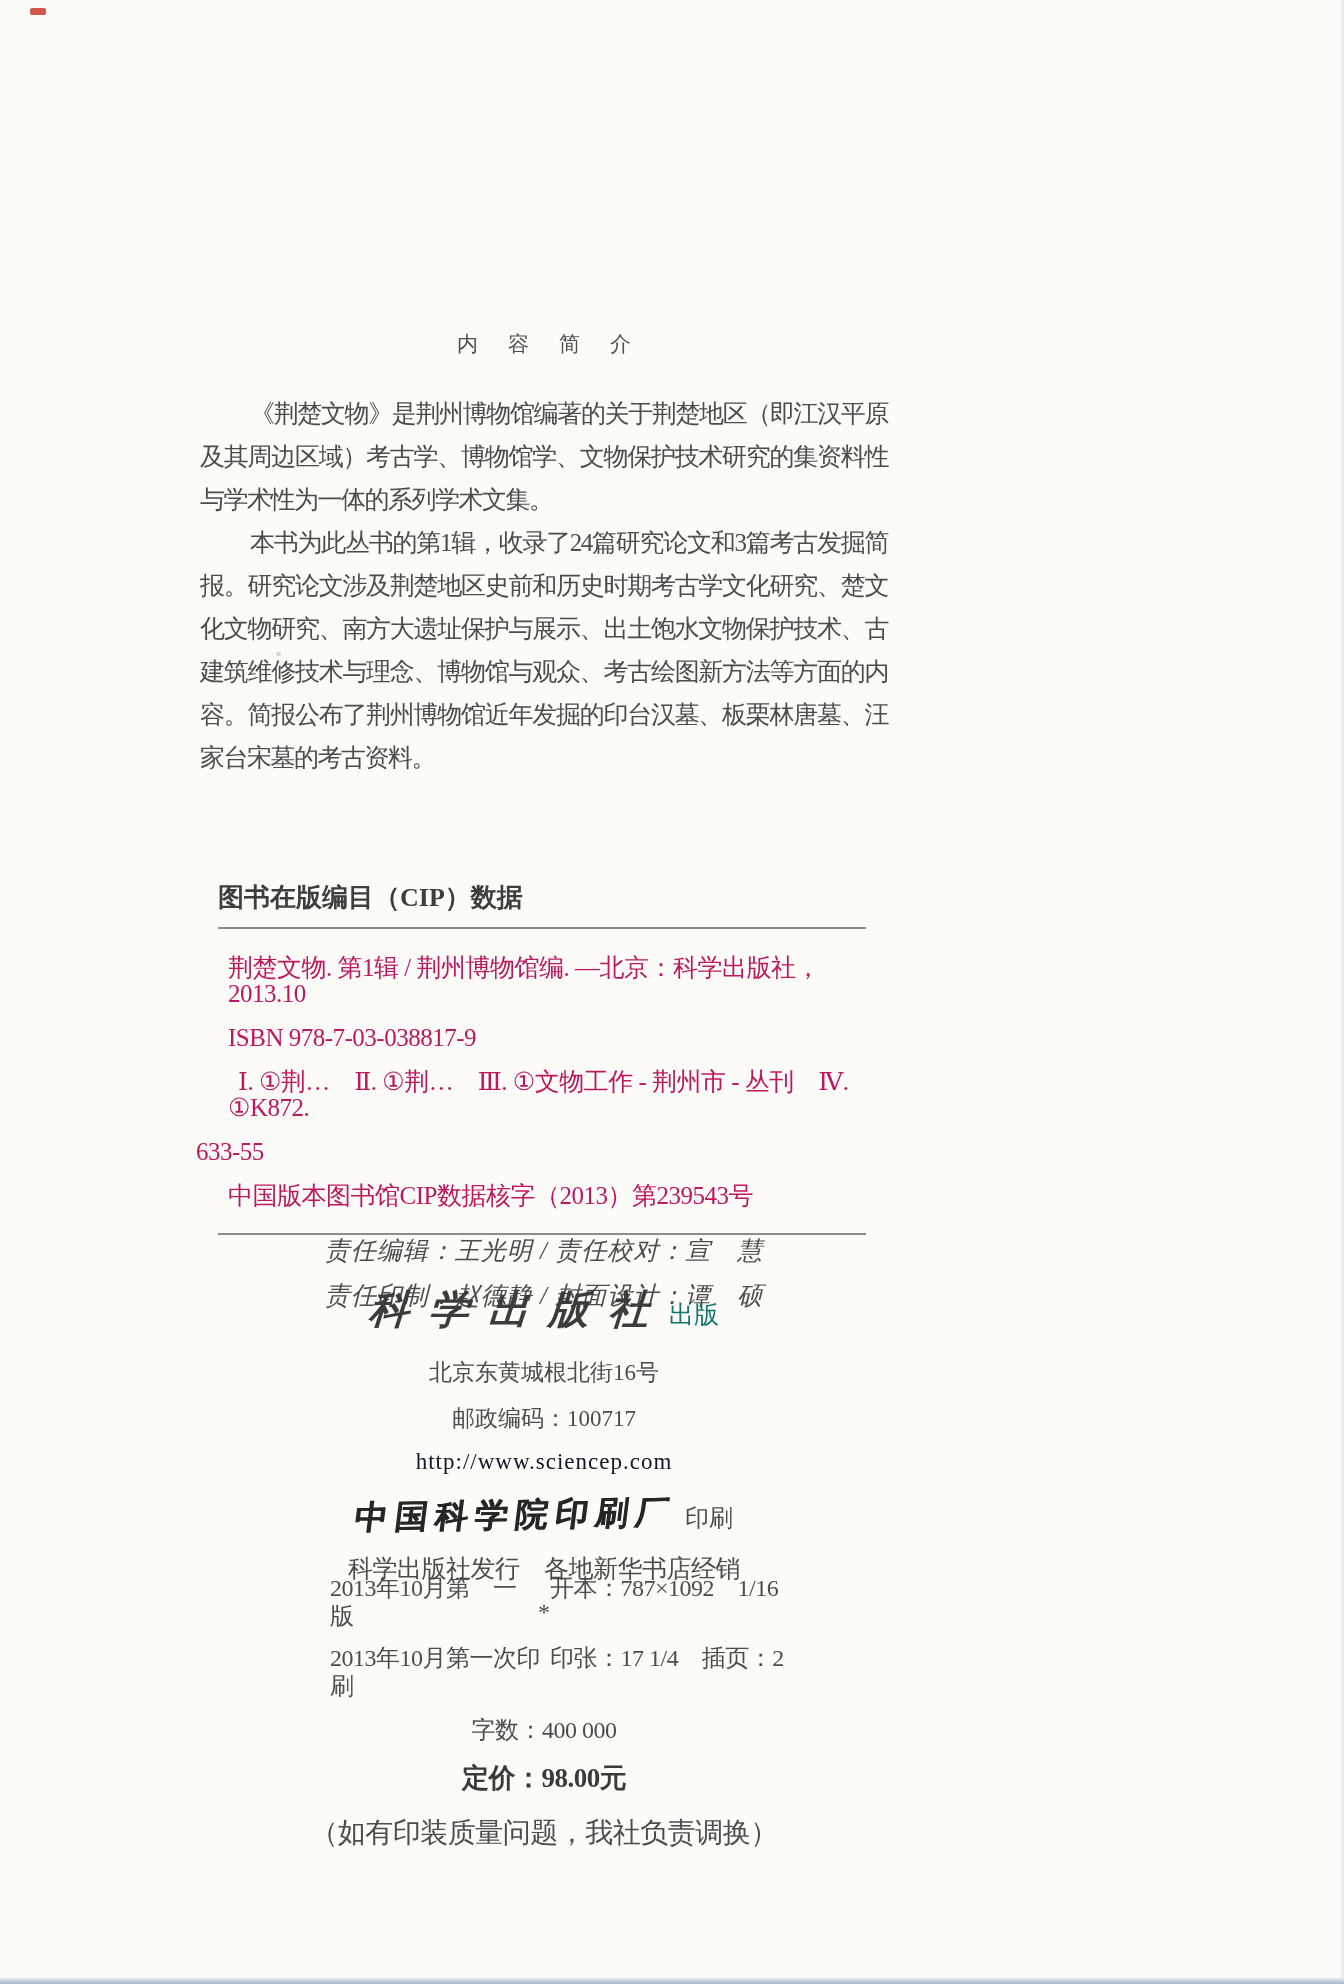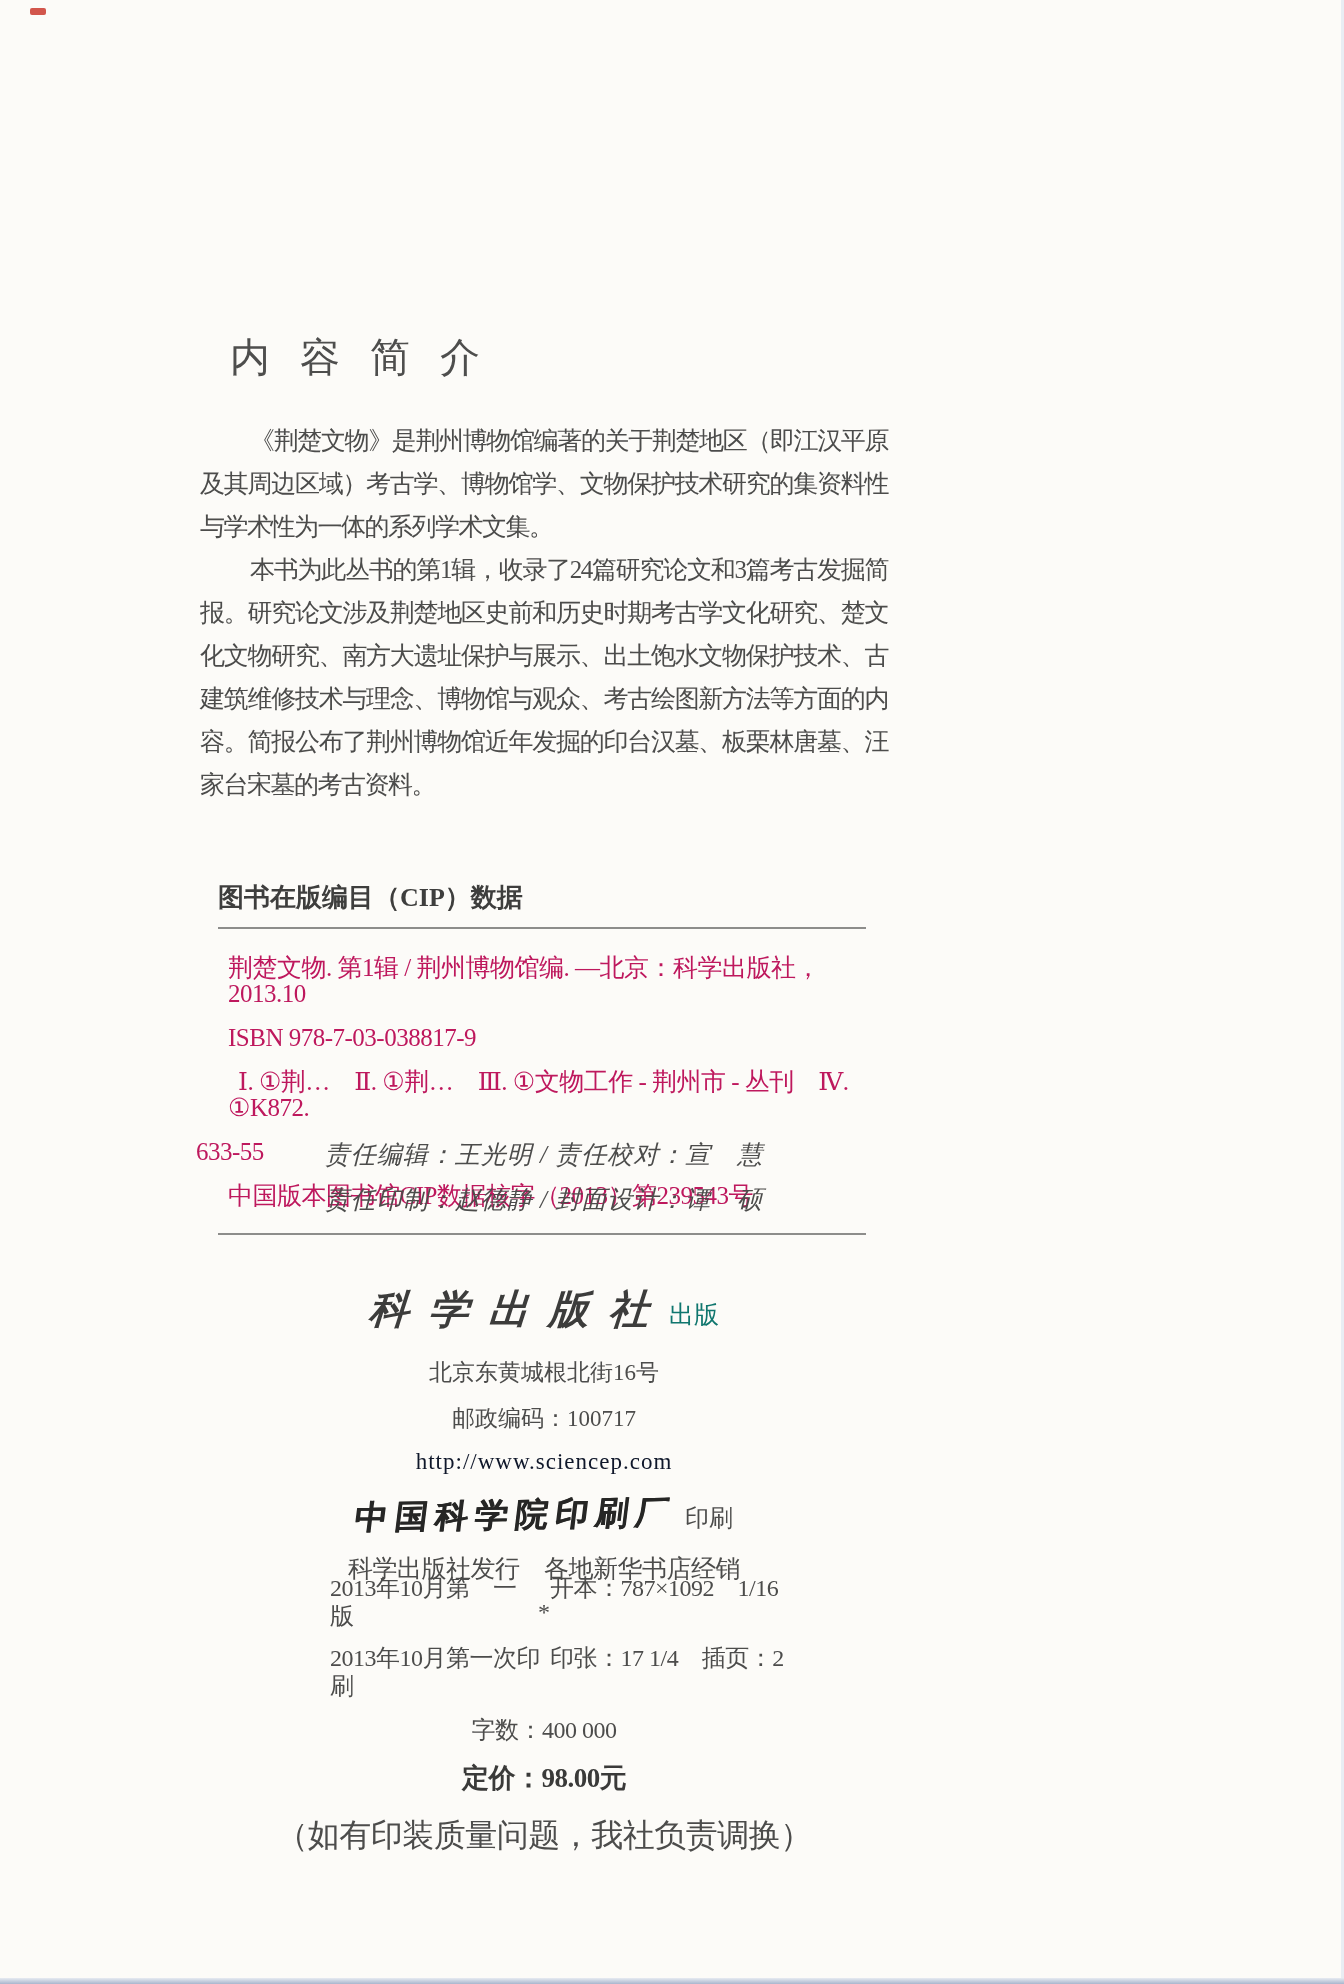--- a/index.html
+++ b/index.html
@@ -8,22 +8,22 @@
     width:1344px;height:1984px;
     background:#fcfbf8;
     overflow:hidden;
     font-family:"Liberation Serif","DejaVu Serif",serif;
     color:#4a4a49;
   }
   
   .intro{position:absolute;left:200px;top:330px;width:688px;}
   .intro-title{
     margin:0 0 34px 0;
-    font-size:40px;font-weight:500;
-    text-align:left;letter-spacing:30px;text-indent:30px;
+    font-size:21px;font-weight:500;
+    text-align:center;letter-spacing:30px;text-indent:30px;
     color:#4e4e4d;
   }
   .para{
     margin:0;
     font-size:25px;line-height:43px;letter-spacing:-1.5px;
     text-align:justify;text-justify:inter-ideograph;
     text-indent:2em;
     color:#4c4c4b;
     font-family:Liberation Serif, serif;
   }
@@ -31,21 +31,21 @@
   .cip{position:absolute;left:218px;top:880px;width:648px;}
   .cip-header{font-size:26px;font-weight:bold;color:#3e3e3d;letter-spacing:0;}
   .rule{height:2px;background:#8d8d8b;border:none;margin:0;}
   .rule-top{margin-top:12px;}
   .rule-bottom{margin-top:24px;}
   .cip-line{font-size:25px;line-height:26px;margin-top:18px;padding-left:10px;letter-spacing:-0.5px;color:#be185d;}
   .cip-line.first{margin-top:26px;}
   .cip-line.class-line{text-indent:0.4em;}
   .cip-line.outdent{padding-left:0;margin-left:-22px;}
   
-  .credits{position:absolute;left:200px;top:1132px;width:688px;text-align:center;}
+  .credits{position:absolute;left:200px;top:1228px;width:688px;text-align:center;}
   .credit-line{
     font-size:25px;line-height:45px;
     font-style:italic;letter-spacing:1px;
     color:#4c4c4b;
   }
   
   .pub{position:absolute;left:200px;top:1282px;width:688px;text-align:center;}
   .pub-name-row{white-space:nowrap;}
   .calligraphy{
     font-size:40px;font-weight:bold;font-style:italic;
@@ -67,21 +67,21 @@
   .pub-distribution{font-size:25px;margin-top:14px;letter-spacing:-0.5px;color:#4c4c4b;}
   .pub-star{font-size:24px;margin-top:14px;color:#4c4c4b;}
   
   .colophon{position:absolute;left:200px;top:1574px;width:688px;}
   .col-row{display:flex;margin-top:14px;font-size:24px;line-height:28px;letter-spacing:-0.5px;color:#4c4c4b;}
   .col-row:first-child{margin-top:0;}
   .col-left{margin-left:130px;width:220px;flex-shrink:0;}
   .col-right{flex:1;}
   .col-center{text-align:center;margin-top:14px;font-size:24px;letter-spacing:-0.5px;color:#4c4c4b;}
   .col-price{font-size:27px;font-weight:bold;color:#3a3a39;margin-top:14px;}
-  .col-note{margin-top:18px;font-size:32px;}
+  .col-note{margin-top:18px;font-size:28px;}
   
   .speck-red{position:absolute;left:30px;top:8px;width:16px;height:7px;background:#cd4438;border-radius:2px;opacity:.9;}
   .edge-bottom{position:absolute;left:0;bottom:0;width:100%;height:6px;
     background:linear-gradient(to bottom,#e7ebf2,#a9b6cd);}
   .edge-right{position:absolute;top:0;right:0;width:3px;height:100%;background:#e9edf3;}
   .speck-dot{position:absolute;left:276px;top:652px;width:5px;height:4px;background:#d8d4cc;border-radius:50%;}
 </style>
 </head>
 <body>
 

